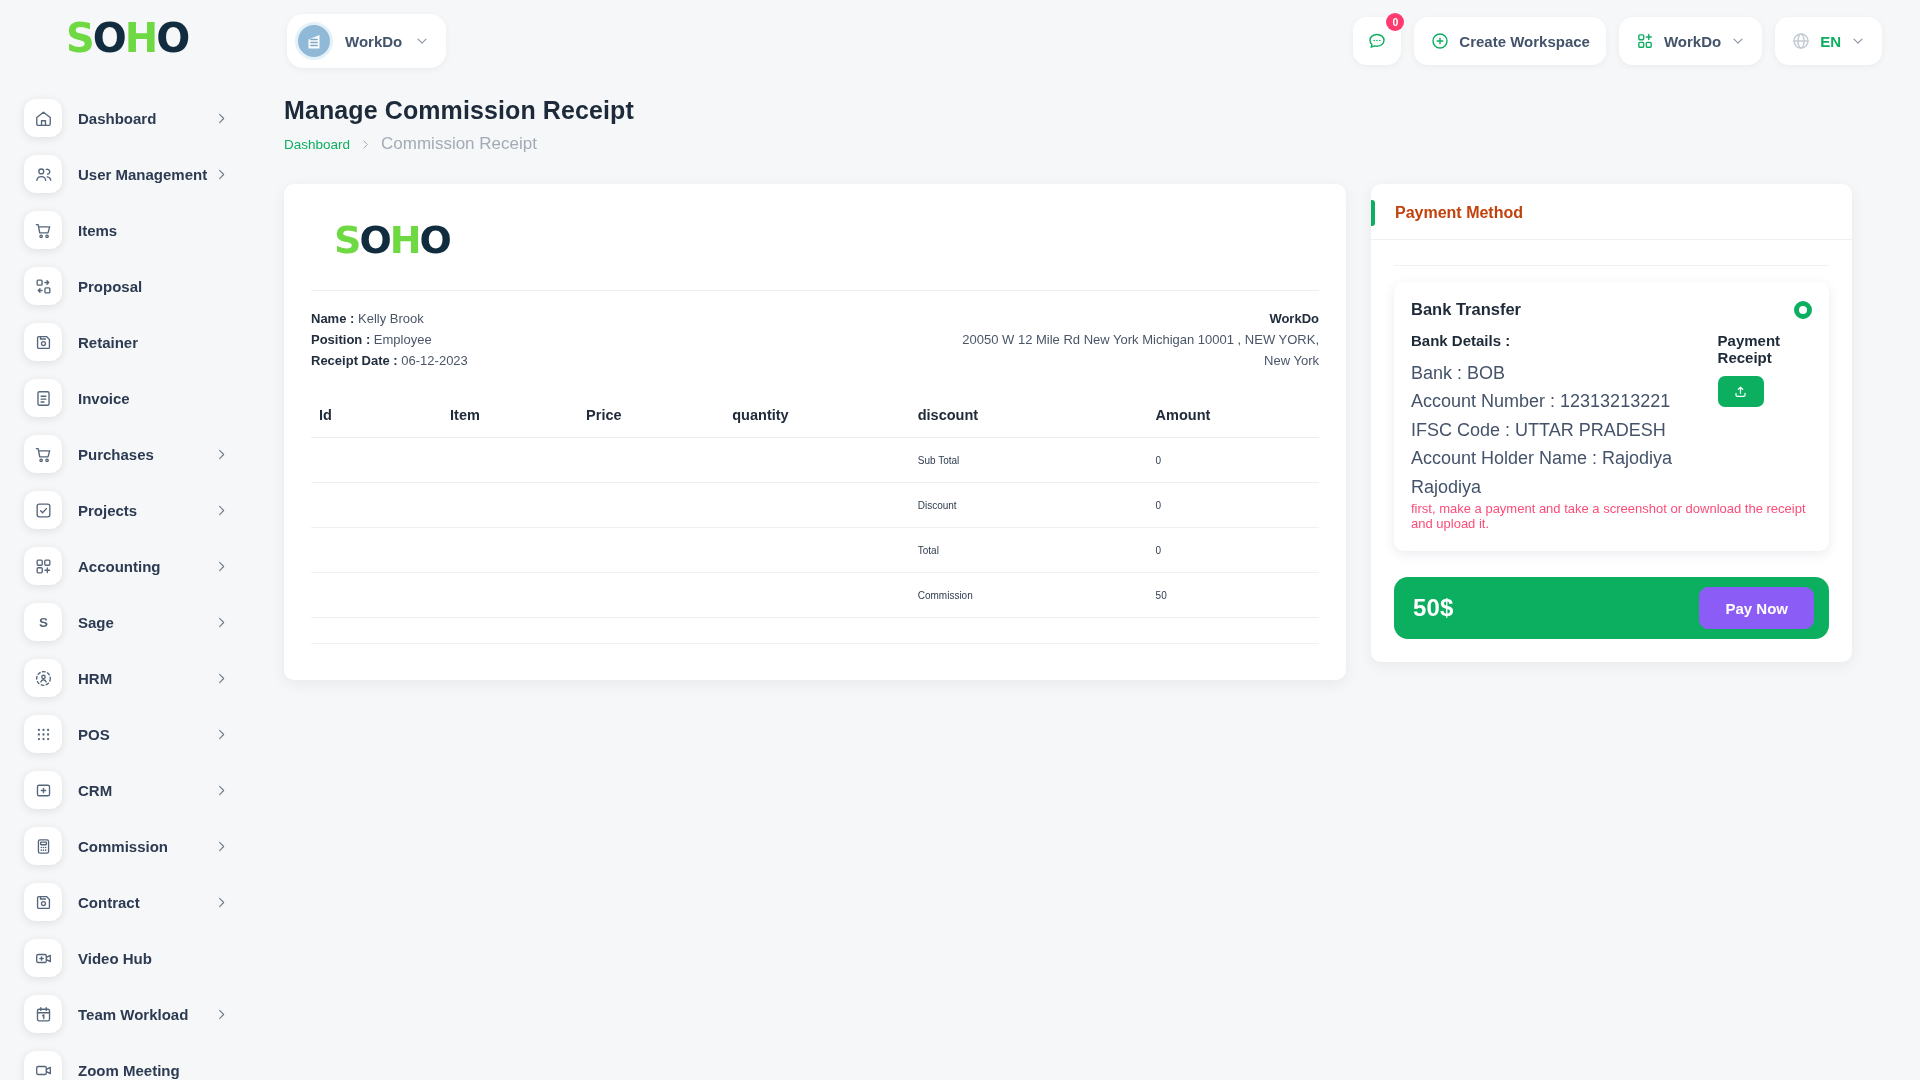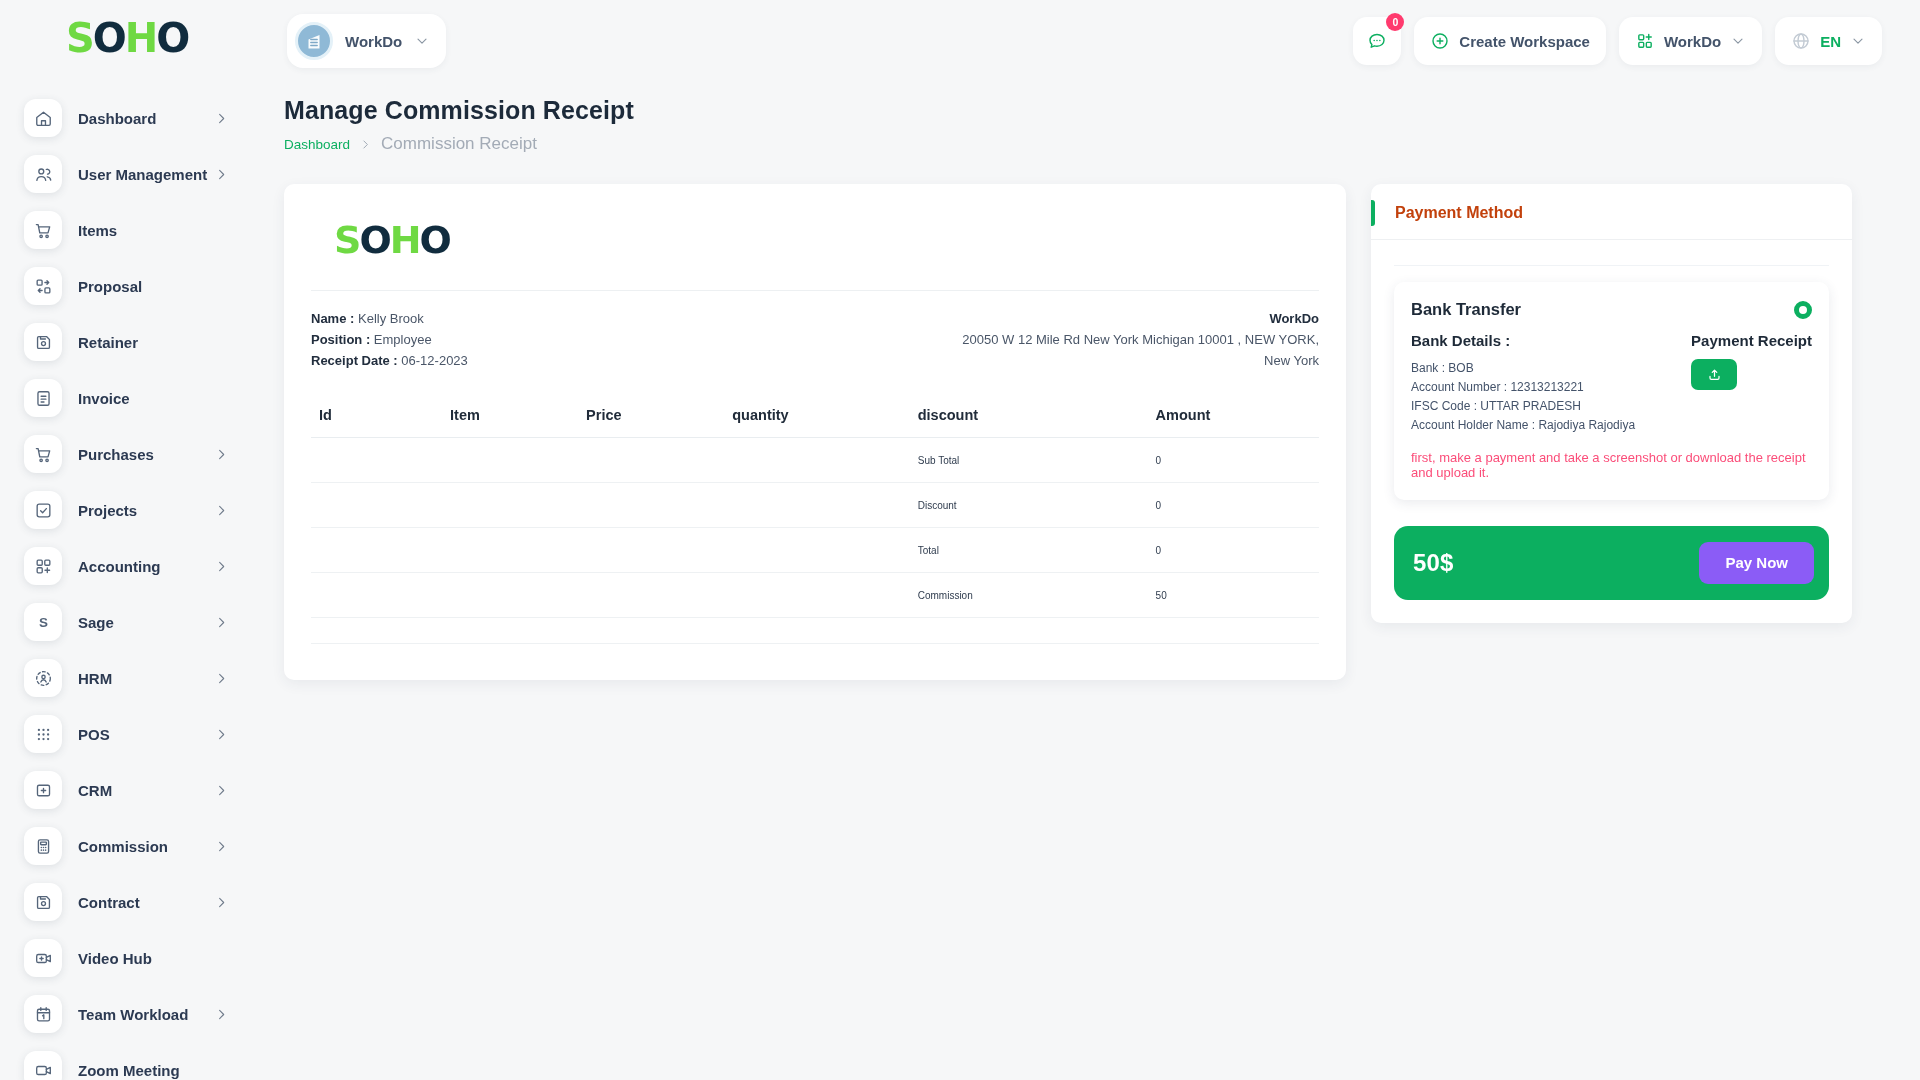--- a/index.html
+++ b/index.html
@@ -85,27 +85,27 @@
   .pp-body { padding:25px 23px 23px; }
   .pp-hr { border:none; border-top:1px solid #f0f3f6; margin-bottom:16px; }
   .bank-card { background:#fff; border-radius:10px; box-shadow:0 3px 12px rgba(46,63,85,.1);
                padding:18px 17px 20px; }
   .bc-row1 { display:flex; align-items:center; justify-content:space-between; }
   .bc-title { font-size:16.5px; font-weight:700; color:#1e2a38; }
   .radio { width:18px; height:18px; border-radius:50%; border:5px solid #0caf60;
            background:#fff; cursor:pointer; }
   .bc-grid { display:flex; justify-content:space-between; margin-top:13px; }
   .bc-label { font-size:15px; font-weight:700; color:#1e2a38; }
-  .bc-lines { margin-top:10px; font-size:12px; color:#44536a; line-height:1.58; }
+  .bc-lines { margin-top:10px; font-size:18px; color:#44536a; line-height:1.58; }
   .bc-right { display:flex; flex-direction:column; gap:10px;margin-left:44px; }
   .upload-btn { width:46px; height:31px; border:none; border-radius:7px; background:#0caf60;
                 color:#fff; cursor:pointer; display:flex; align-items:center; justify-content:center; }
   .upload-btn svg { width:15px; height:15px; stroke-width:2; }
-  .bc-note { margin-top:15px; font-size:13px; color:#fb4d79; }
-  .pay-bar { margin-top:26px; height:74px; background:#0caf60; border-radius:14px;
+  .bc-note { font-size:13px; color:#fb4d79; }
+  .pay-bar { margin-top:26px; height:62px; background:#0caf60; border-radius:14px;
              display:flex; align-items:center; justify-content:space-between; padding:0 15px 0 19px; }
   .amount { color:#fff; font-size:24px; font-weight:700; letter-spacing:.2px; }
   .pay-btn { background:#8b5cf6; color:#fff; border:none; border-radius:9px; height:42px;
              padding:0 26px; font-size:15px; font-weight:600; cursor:pointer;
              font-family:"Liberation Sans", sans-serif; }
 </style>
 </head>
 <body>
 
 <aside class="sidebar">

